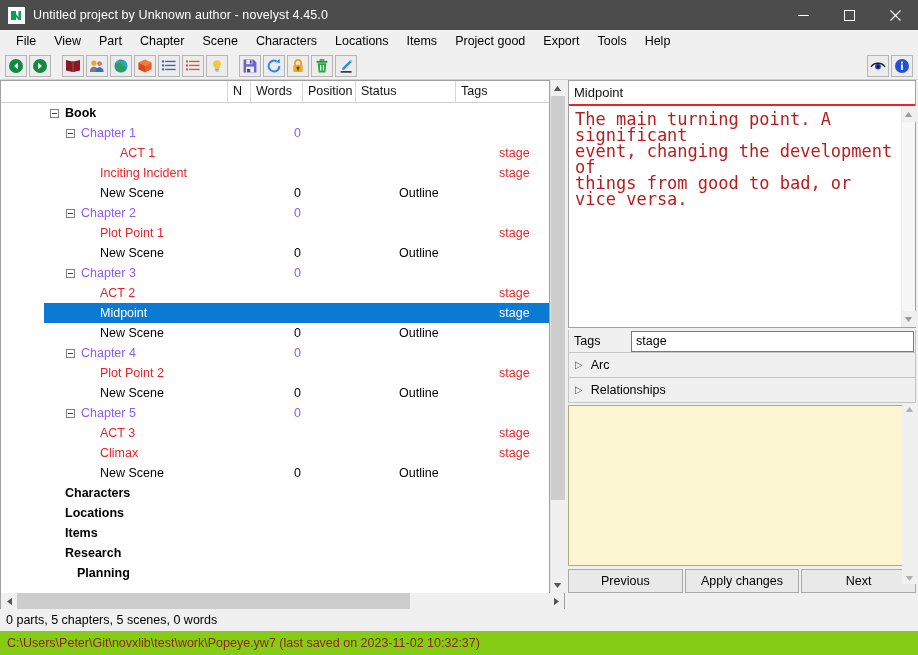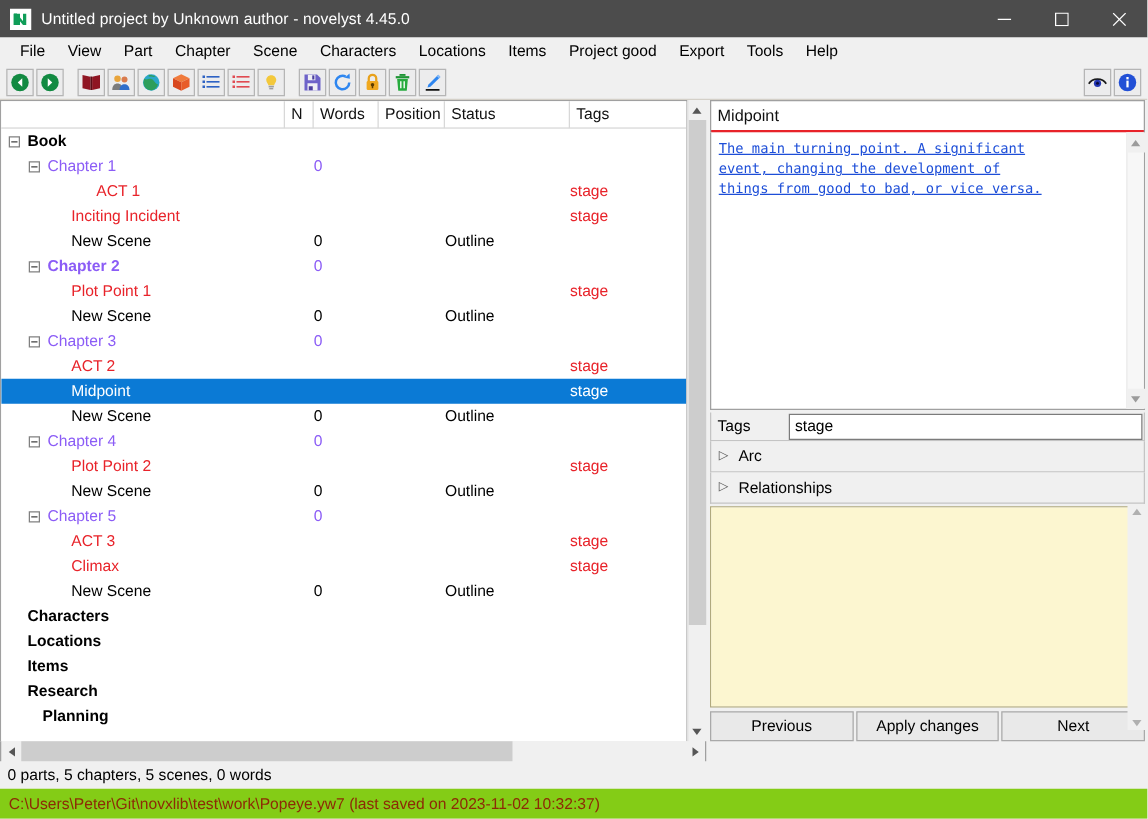--- a/index.html
+++ b/index.html
@@ -136,20 +136,21 @@
     position: relative;
     overflow: hidden;
     background: #ffffff;
   }
   .trow {
     height: 20px;
     display: flex;
     align-items: center;
     position: relative;
     white-space: nowrap;
+    margin-left: 43px;
   }
   .trow.sel { background: #0b7ad5; }
   .tcell {
     height: 20px;
     line-height: 20px;
     font-size: 12.5px;
     overflow: hidden;
     white-space: nowrap;
     padding-left: 5px;
   }
@@ -265,26 +266,25 @@
     border: 1px solid #a0a0a0;
     border-top: none;
     background: #ffffff;
     display: flex;
     min-height: 0;
   }
   .desc-text {
     flex: 1 1 auto;
     padding: 5px 4px 4px 6px;
     font-family: "DejaVu Sans Mono", monospace;
-    font-size: 11px;
+    font-size: 17px;
     line-height: 16px;
-    color: #1d4ed8;
+    color: #b91c1c;
     white-space: pre-wrap;
     overflow: hidden;
-    text-decoration: underline;
   }
   .inner-sb {
     width: 14px; flex: 0 0 14px;
     background: #f7f7f7;
     display: flex; flex-direction: column;
     align-items: center;
     border-left: 1px solid #eaeaea;
   }
 
   .tags-row {
@@ -640,21 +640,21 @@
                 <span class="label-txt clr-black">New Scene</span>
               </div>
             </div>
             <div class="tcell c-n clr-black"></div>
             <div class="tcell c-words clr-black">0</div>
             <div class="tcell c-pos clr-black"></div>
             <div class="tcell c-status clr-black">Outline</div>
             <div class="tcell c-tags clr-red"></div>
           </div>
           <div class="trow">
-            <div class="tcell c-name" style="padding-left: 0px; font-weight: bold;">
+            <div class="tcell c-name" style="padding-left: 0px;">
               <div style="display: flex; align-items: center; height: 20px; padding-left: 22px;">
                 <span class="expander"></span>
                 <span class="label-txt clr-green">Chapter 2</span>
               </div>
             </div>
             <div class="tcell c-n clr-green"></div>
             <div class="tcell c-words clr-green">0</div>
             <div class="tcell c-pos clr-green"></div>
             <div class="tcell c-status clr-black"></div>
             <div class="tcell c-tags clr-red"></div>

